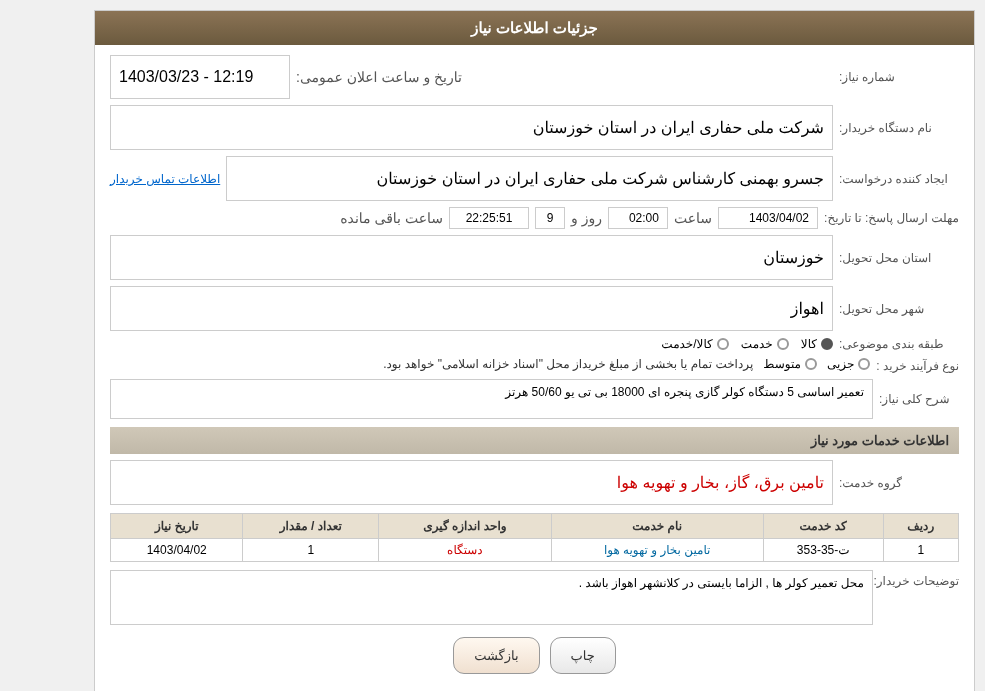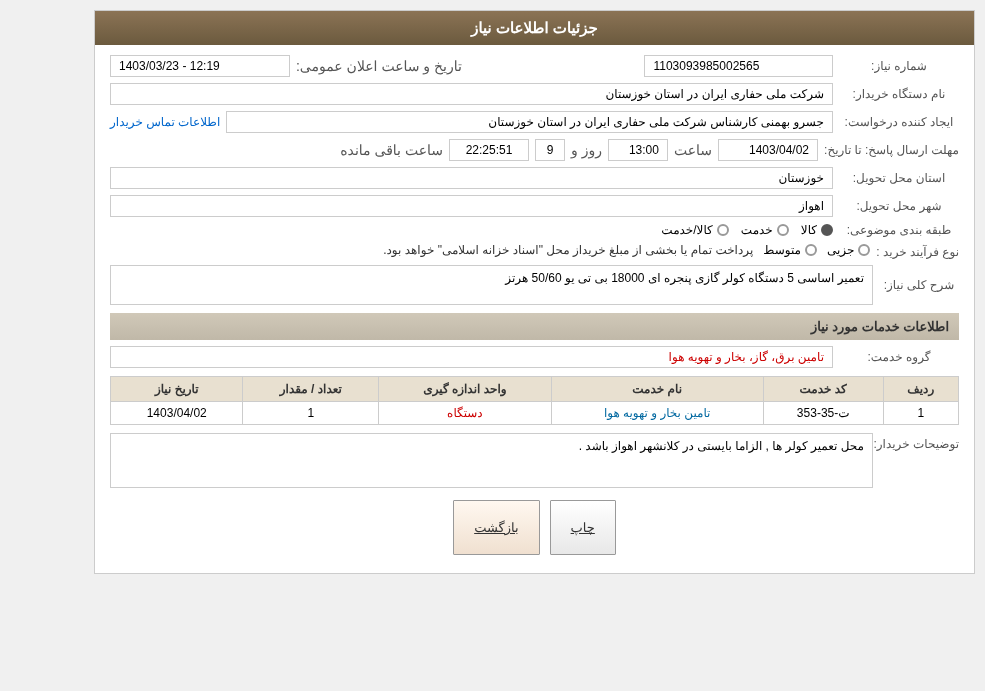--- a/index.html
+++ b/index.html
@@ -33,44 +33,45 @@
     .info-row {
       display: flex;
       align-items: center;
       margin-bottom: 6px;
       gap: 6px;
     }
     .label {
       color: #555;
       white-space: nowrap;
       min-width: 120px;
-      text-align: center;
+      text-align: left;
       font-size: 12px;
     }
     .value-box {
       border: 1px solid #ccc;
       background: #fff;
-      padding: 3px 8px;
-      font-size: 12px;
+      padding: 12px 8px;
+      font-size: 16px;
       min-height: 22px;
       flex: 1;
     }
     .value-box.ltr {
       direction: ltr;
       text-align: left;
     }
     .value-box-fixed {
       border: 1px solid #ccc;
       background: #fff;
       padding: 3px 8px;
       font-size: 12px;
       min-height: 22px;
     }
     .link-blue {
       color: #0066cc;
+      text-decoration: underline;
       font-size: 12px;
     }
     .date-time-row {
       display: flex;
       align-items: center;
       gap: 6px;
       margin-bottom: 6px;
     }
     .small-label {
       font-size: 14px;
@@ -176,27 +177,26 @@
       color: #0369a1;
     }
     .footer-buttons {
       display: flex;
       justify-content: center;
       gap: 10px;
       margin-top: 12px;
       margin-bottom: 8px;
     }
     .btn {
-      padding: 19px 20px;
+      padding: 10px 20px;
       font-size: 13px;
       font-family: Tahoma, Arial, sans-serif;
       cursor: pointer;
       border: 1px solid #999;
-      border-radius: 1px;
-      text-decoration: underline;
+      border-radius: 11px;
     }
     .btn-print {
       background: linear-gradient(to bottom, #fff, #e8e8e8);
       color: #333;
     }
     .btn-back {
       background: linear-gradient(to bottom, #fff8f0, #f0e0d0);
       color: #333;
     }
     .description-row {
@@ -221,42 +221,41 @@
   <div class="main-card">
 
     <div class="card-header">
       <span>جزئیات اطلاعات نیاز</span>
     </div>
 
     <div class="card-body">
 
       <div class="info-row">
         <span class="label">شماره نیاز:</span>
-        <div class="value-box ltr" style="max-width:200px;">1103093985002565</div>
         <div style="flex:1;"></div>
         <span class="small-label">تاریخ و ساعت اعلان عمومی:</span>
         <div class="value-box ltr" style="max-width:180px;">1403/03/23 - 12:19</div>
       </div>
 
       <div class="info-row">
         <span class="label">نام دستگاه خریدار:</span>
         <div class="value-box">شرکت ملی حفاری ایران در استان خوزستان</div>
       </div>
 
       <div class="info-row">
         <span class="label">ایجاد کننده درخواست:</span>
         <div class="value-box">جسرو بهمنی کارشناس  شرکت ملی حفاری ایران در استان خوزستان</div>
         <span class="link-blue" style="white-space:nowrap; cursor:pointer;">اطلاعات تماس خریدار</span>
       </div>
 
       <div class="date-time-row">
         <span class="label">مهلت ارسال پاسخ: تا تاریخ:</span>
         <div class="value-box-fixed" style="width:100px;">1403/04/02</div>
         <span class="small-label">ساعت</span>
-        <div class="value-box-fixed" style="width:60px;">13:00</div>
+        <div class="value-box-fixed" style="width:60px;">02:00</div>
         <span class="small-label">روز و</span>
         <div class="value-box-fixed" style="width:30px; text-align:center;">9</div>
         <div class="value-box-fixed" style="width:80px; text-align:center;">22:25:51</div>
         <span class="small-label">ساعت باقی مانده</span>
       </div>
 
       <div class="info-row">
         <span class="label">استان محل تحویل:</span>
         <div class="value-box">خوزستان</div>
       </div>

